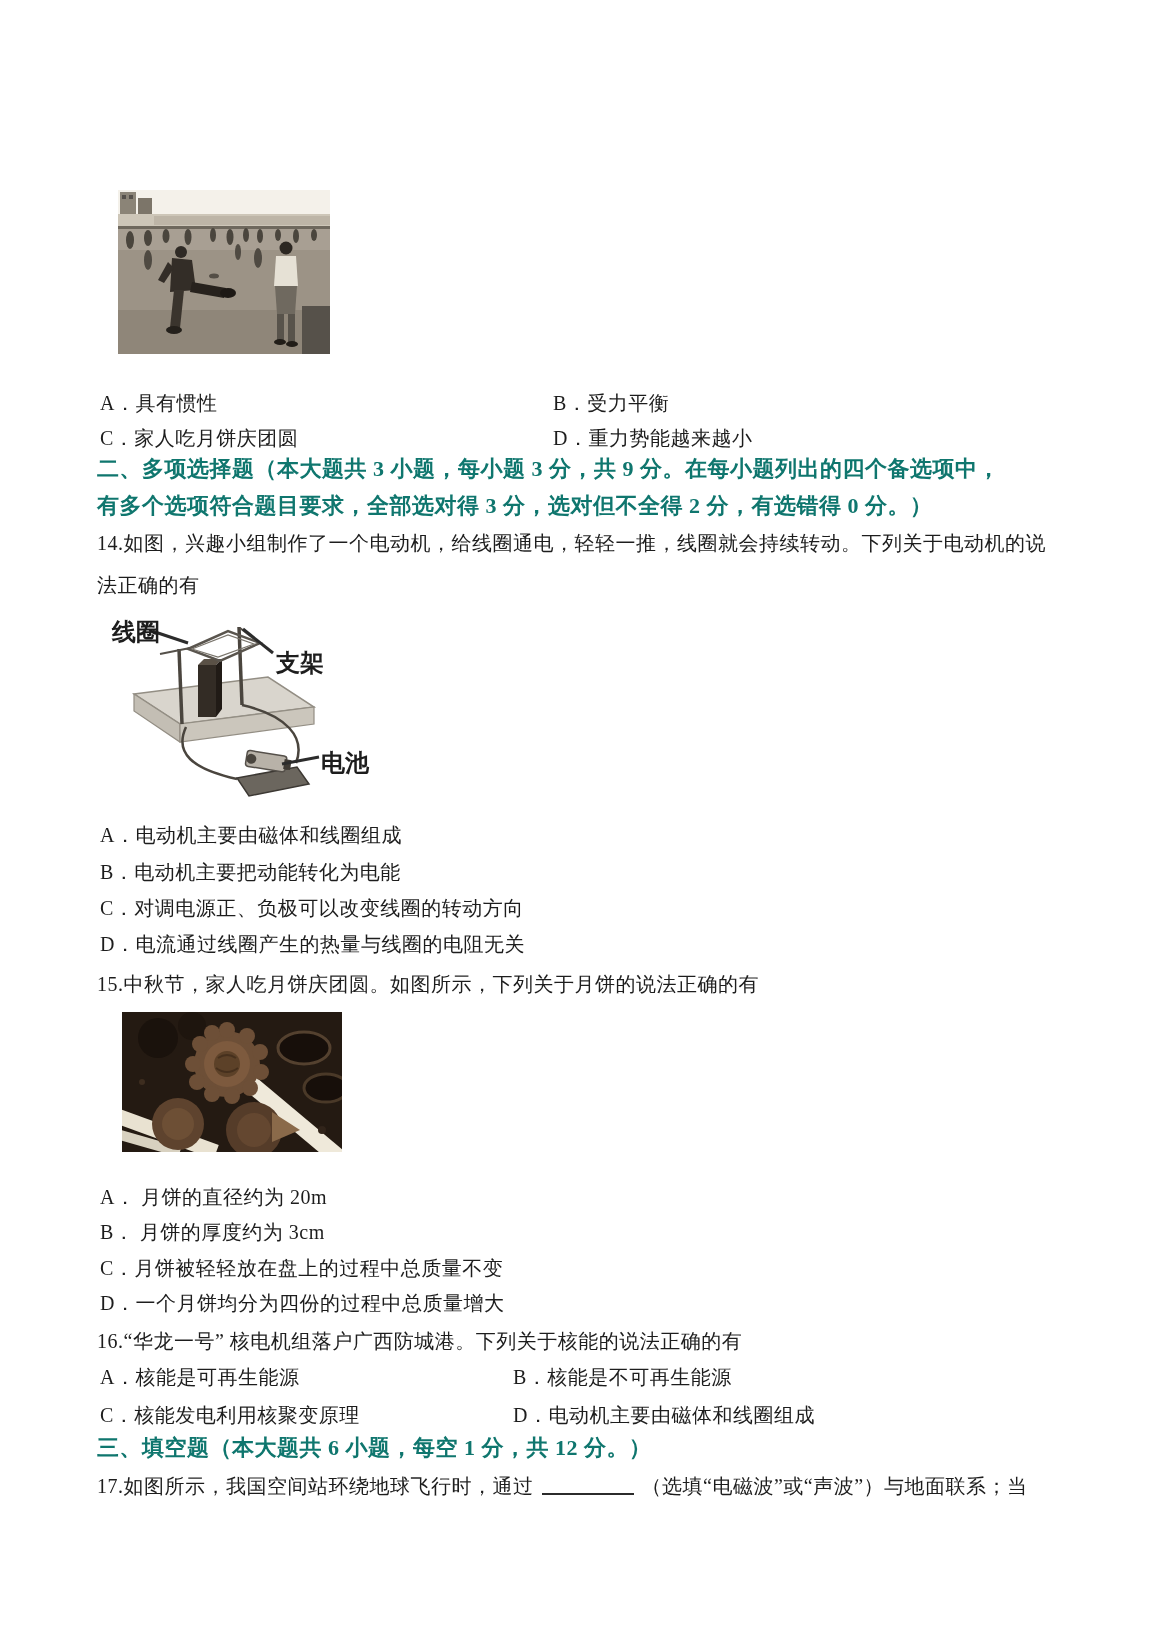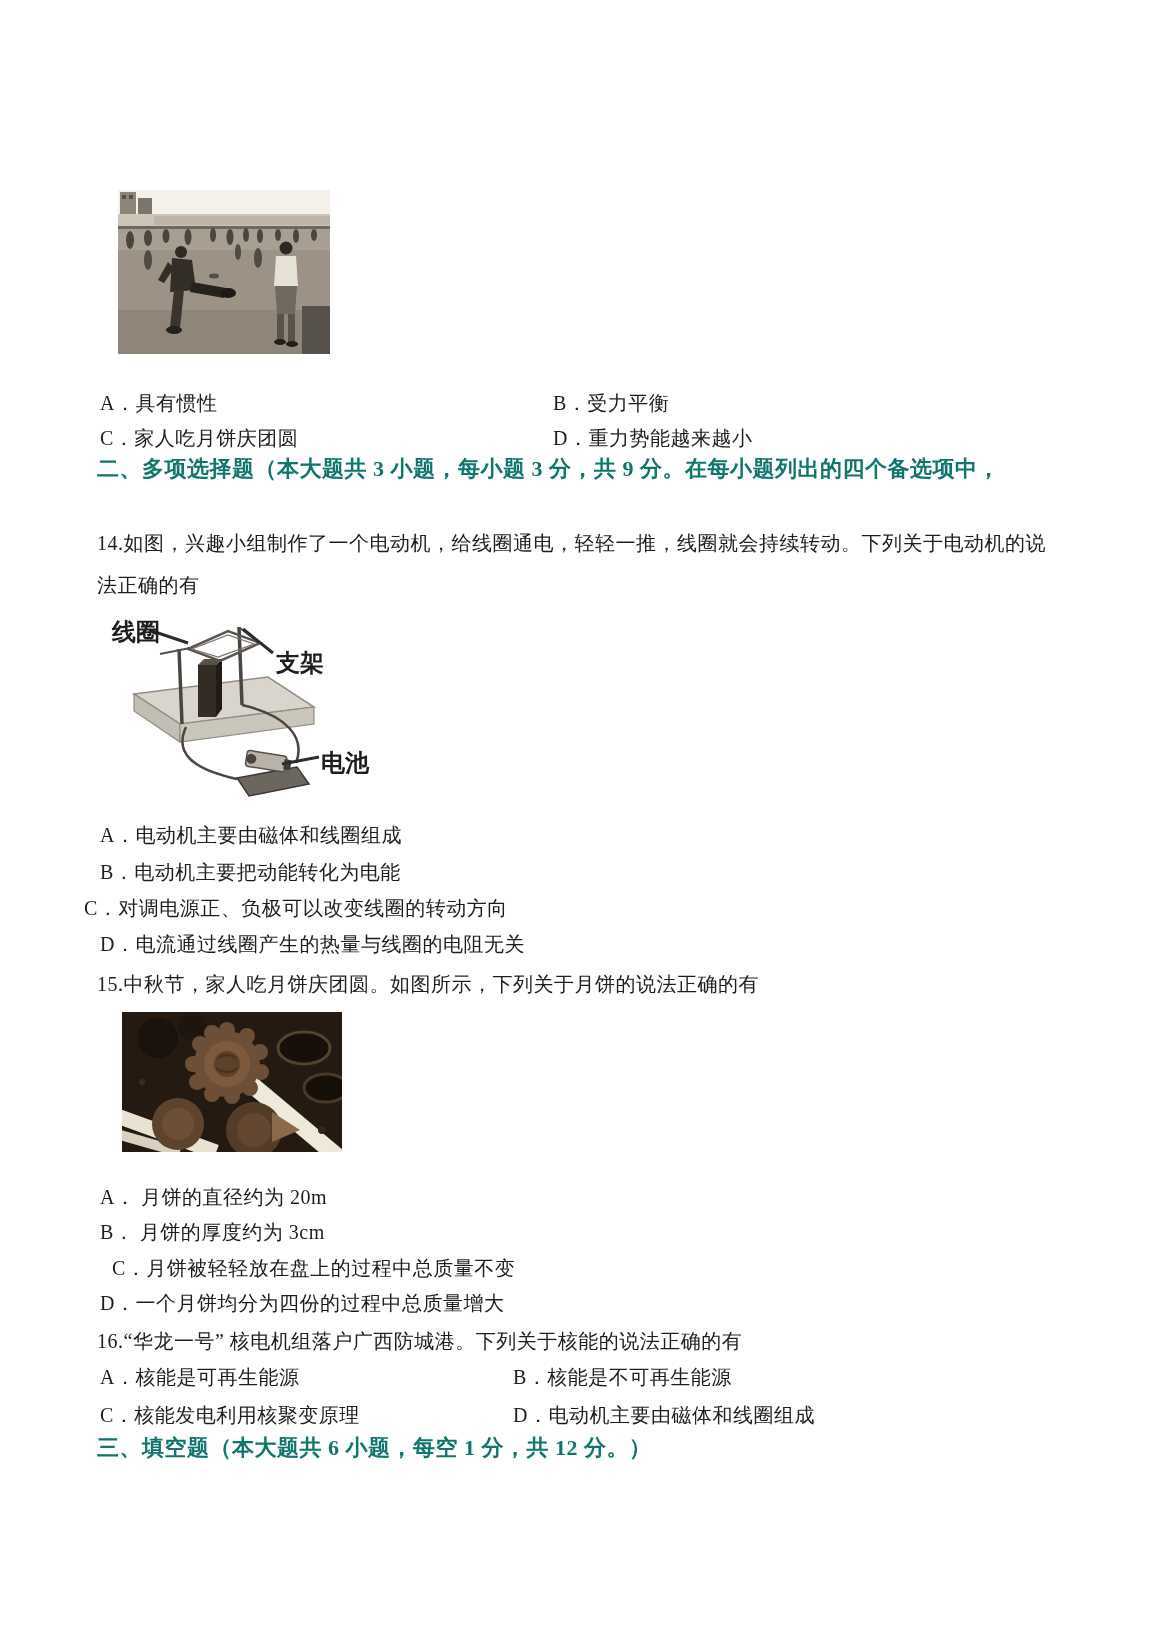--- a/index.html
+++ b/index.html
@@ -94,20 +94,21 @@
     <rect x="184" y="116" width="28" height="48" fill="#56514a"></rect>
     <ellipse cx="96" cy="86" rx="5" ry="2.5" fill="#544e46"></ellipse>
   </svg>
 
   <div class="line" style="left:100px;top:358px;">A．具有惯性</div>
   <div class="line" style="left:553px;top:358px;">B．受力平衡</div>
   <div class="line" style="left:100px;top:393px;">C．家人吃月饼庆团圆</div>
   <div class="line" style="left:553px;top:393px;">D．重力势能越来越小</div>
 
   <div class="line hdr" style="left:97px;top:424px;">二、多项选择题（本大题共 3 小题，每小题 3 分，共 9 分。在每小题列出的四个备选项中，</div>
+  <div class="line hdr" style="left:97px;top:461px;">有多个选项符合题目要求，全部选对得 3 分，选对但不全得 2 分，有选错得 0 分。）</div>
 
   <div class="line" style="left:97px;top:498px;">14.如图，兴趣小组制作了一个电动机，给线圈通电，轻轻一推，线圈就会持续转动。下列关于电动机的说</div>
   <div class="line" style="left:97px;top:540px;">法正确的有</div>
 
   <svg class="photo" style="left:100px;top:565px;" width="272" height="210" viewBox="0 0 272 210">
 
     <polygon points="34,97 168,80 214,110 80,127" fill="#d9d5cd" stroke="#938e84" stroke-width="1.5"></polygon>
     <polygon points="34,97 34,114 80,145 80,127" fill="#c3beb4" stroke="#938e84" stroke-width="1.2"></polygon>
     <polygon points="80,127 214,110 214,127 80,145" fill="#cbc6bc" stroke="#938e84" stroke-width="1.2"></polygon>
 
@@ -137,21 +138,21 @@
     </g>
     <line x1="219" y1="160" x2="182" y2="167" stroke="#2c2c2c" stroke-width="3"></line>
 
     <text x="12" y="43" font-size="24" font-weight="bold" fill="#1d1d1d">线圈</text>
     <text x="176" y="74" font-size="24" font-weight="bold" fill="#1d1d1d">支架</text>
     <text x="221" y="174" font-size="24" font-weight="bold" fill="#1d1d1d">电池</text>
   </svg>
 
   <div class="line" style="left:100px;top:790px;">A．电动机主要由磁体和线圈组成</div>
   <div class="line" style="left:100px;top:827px;">B．电动机主要把动能转化为电能</div>
-  <div class="line" style="left:84px;top:863px;">C．对调电源正、负极可以改变线圈的转动方向</div>
+  <div class="line" style="left:100px;top:863px;">C．对调电源正、负极可以改变线圈的转动方向</div>
   <div class="line" style="left:100px;top:899px;">D．电流通过线圈产生的热量与线圈的电阻无关</div>
 
   <div class="line" style="left:97px;top:939px;">15.中秋节，家人吃月饼庆团圆。如图所示，下列关于月饼的说法正确的有</div>
 
   <svg class="photo" style="left:122px;top:980px;" width="220" height="140" viewBox="0 0 220 140">
     <rect x="0" y="0" width="220" height="140" fill="#241a12"></rect>
     <circle cx="36" cy="26" r="20" fill="#1a120c"></circle>
     <circle cx="70" cy="14" r="14" fill="#1e150e"></circle>
     <ellipse cx="182" cy="36" rx="26" ry="16" fill="#170f0a" stroke="#54412f" stroke-width="3"></ellipse>
     <ellipse cx="204" cy="76" rx="22" ry="14" fill="#170f0a" stroke="#4a3928" stroke-width="3"></ellipse>
@@ -188,25 +189,28 @@
       <circle cx="132" cy="118" r="28" fill="#553c29"></circle>
       <circle cx="132" cy="118" r="17" fill="#644730"></circle>
       <polygon points="150,100 178,118 150,130" fill="#8a6a4a"></polygon>
     </g>
     <circle cx="20" cy="70" r="3" fill="#3d2d1f"></circle>
     <circle cx="200" cy="118" r="4" fill="#31241a"></circle>
   </svg>
 
   <div class="line" style="left:100px;top:1152px;">A．&nbsp;月饼的直径约为 20m</div>
   <div class="line" style="left:100px;top:1187px;">B．&nbsp;月饼的厚度约为 3cm</div>
-  <div class="line" style="left:112px;top:1223px;">C．月饼被轻轻放在盘上的过程中总质量不变</div>
+  <div class="line" style="left:100px;top:1223px;">C．月饼被轻轻放在盘上的过程中总质量不变</div>
   <div class="line" style="left:100px;top:1258px;">D．一个月饼均分为四份的过程中总质量增大</div>
 
   <div class="line" style="left:97px;top:1296px;">16.“华龙一号” 核电机组落户广西防城港。下列关于核能的说法正确的有</div>
   <div class="line" style="left:100px;top:1332px;">A．核能是可再生能源</div>
   <div class="line" style="left:513px;top:1332px;">B．核能是不可再生能源</div>
   <div class="line" style="left:100px;top:1370px;">C．核能发电利用核聚变原理</div>
   <div class="line" style="left:513px;top:1370px;">D．电动机主要由磁体和线圈组成</div>
 
   <div class="line hdr" style="left:97px;top:1403px;">三、填空题（本大题共 6 小题，每空 1 分，共 12 分。）</div>
 
+  <div class="line" style="left:97px;top:1441px;">
+    <span>17.如图所示，我国空间站环绕地球飞行时，通过</span><span class="blank"></span><span>（选填“电磁波”或“声波”）与地面联系；当</span>
+  </div>
 
 </div>
 
 </body></html>

